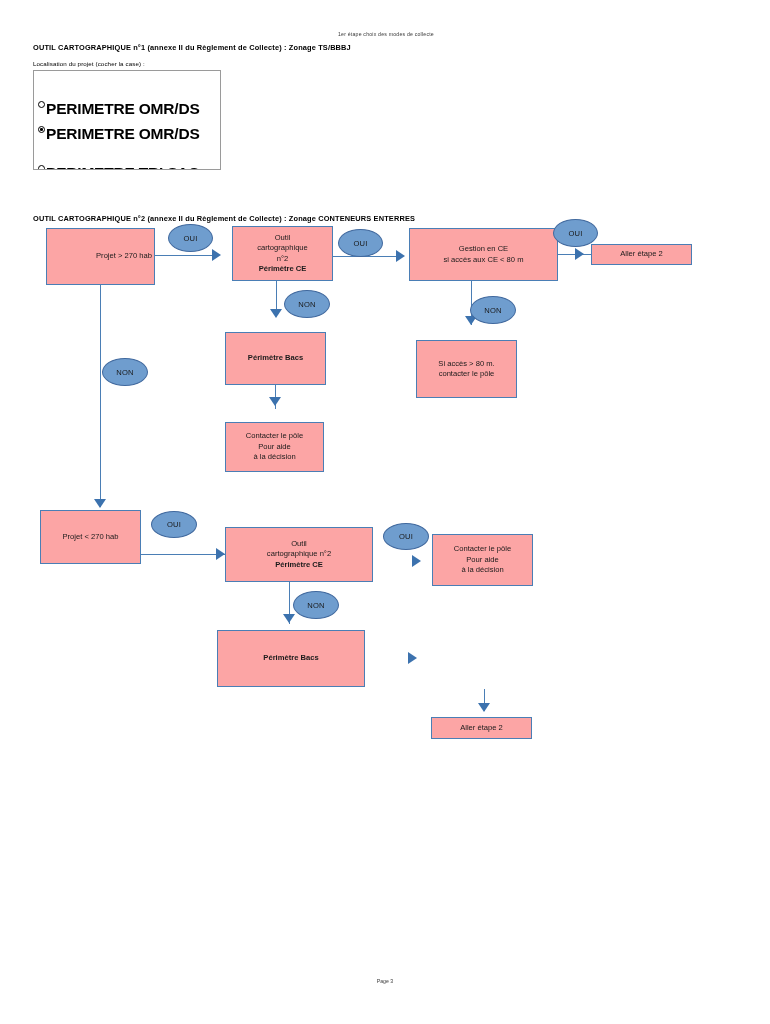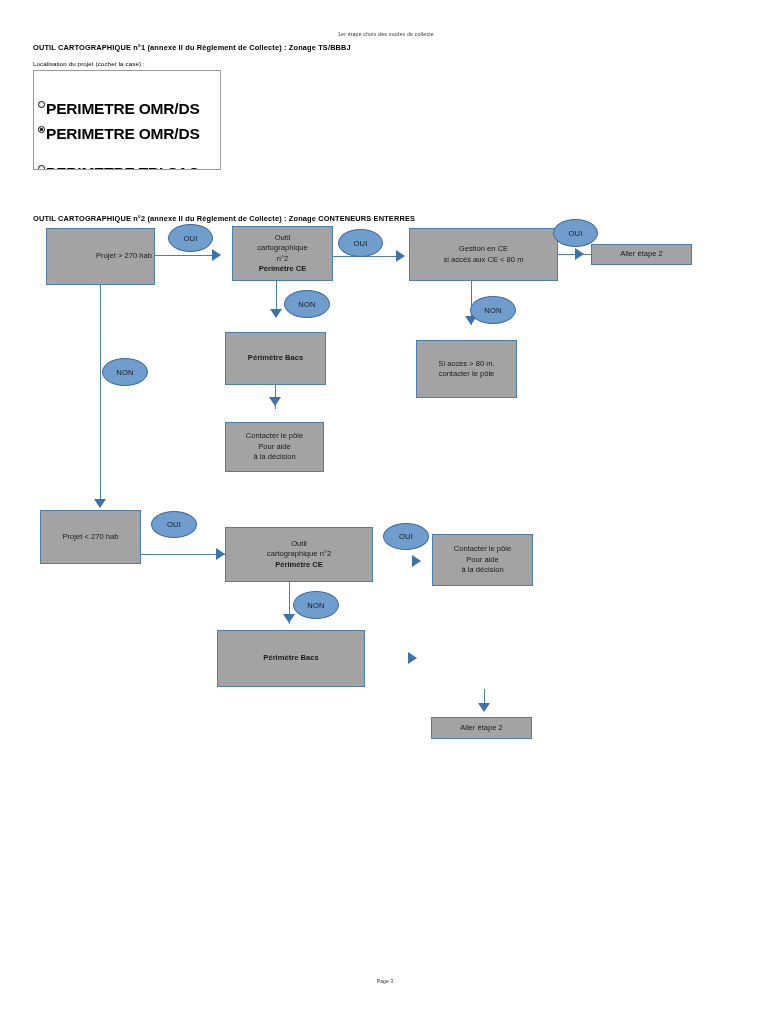--- a/index.html
+++ b/index.html
@@ -94,21 +94,21 @@
     font-weight: bold;
     letter-spacing: -0.2px;
     font-family: "Liberation Sans", sans-serif;
     line-height: 1;
     margin-top: 8px;
   }
 
   
   .fc-box {
     position: absolute;
-    background: #a3a3a3;
+    background: #fca5a5;
     border: 0.8px solid #4A7EB5;
     box-sizing: border-box;
     display: flex;
     align-items: center;
     justify-content: center;
     text-align: center;
     font-size: 7.6px;
     line-height: 1.38;
     color: #1a1a1a;
     padding: 1px 2px;

